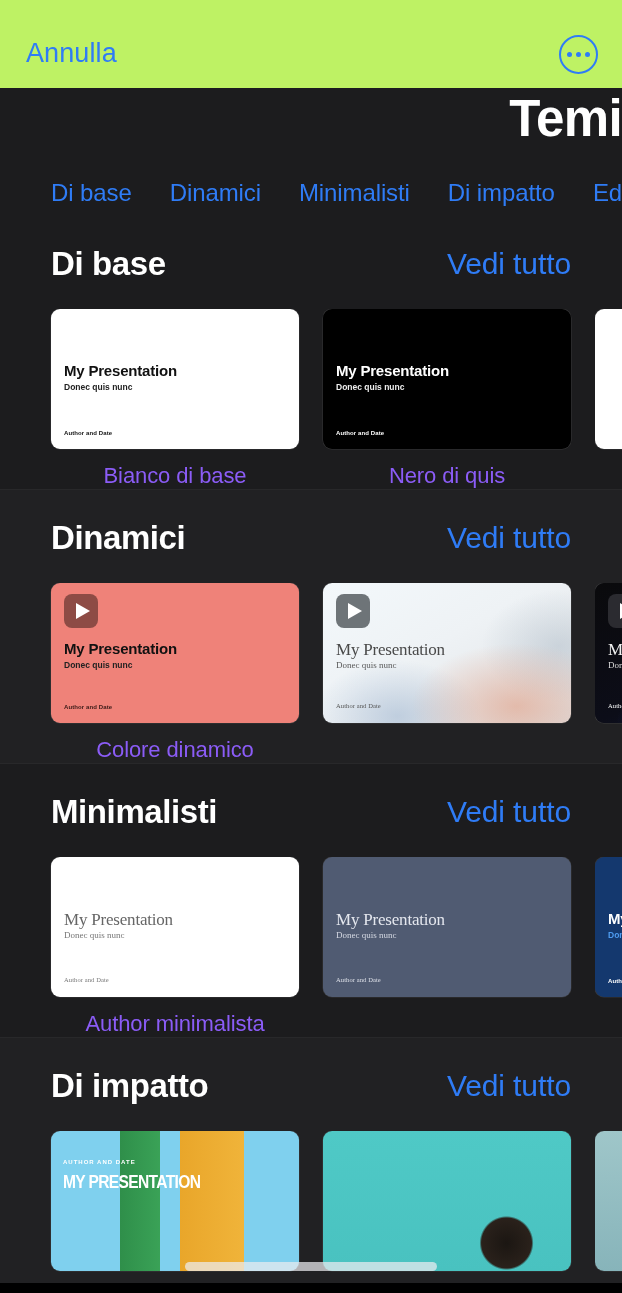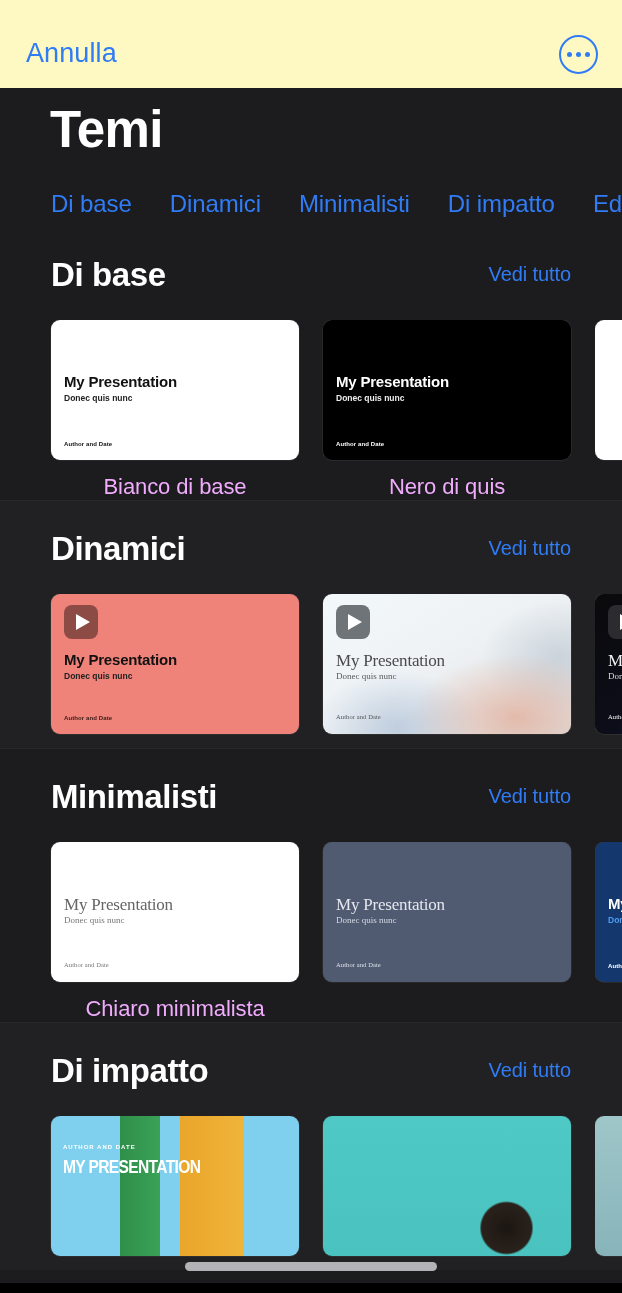--- a/index.html
+++ b/index.html
@@ -13,21 +13,21 @@
     position:relative;
     width:622px; height:1293px;
     background:#1c1c1e;
     overflow:hidden;
   }
 
   
   .navbar {
     position:relative;
     height:88px;
-    background:#fef9c3;
+    background:#bef264;
   }
   .cancel-btn {
     position:absolute;
     left:26px; top:38px;
     font-size:27px;
     color:#2f7cf6;
     letter-spacing:0.1px;
     cursor:pointer;
     background:none; border:none;
     font-family:"Liberation Sans", sans-serif;
@@ -44,26 +44,27 @@
     background:none;
   }
   .more-btn i {
     width:5px; height:5px; border-radius:50%;
     background:#2f7cf6; display:block;
   }
 
   
   .page-title {
     padding-left:50px;
-    margin-top:15px;
+    margin-top:4px;
     font-size:51px;
     font-weight:bold;
     color:#ffffff;
     letter-spacing:-0.6px;
     line-height:1.05;
+    text-align:right;
   }
 
   
   .tabs {
     margin-top:24px;
     padding-left:51px;
     height:46px;
     display:flex;
     align-items:center;
     gap:38px;
@@ -92,21 +93,21 @@
     align-items:center;
     justify-content:space-between;
   }
   .section-title {
     font-size:33px;
     font-weight:bold;
     color:#ffffff;
     letter-spacing:-0.4px;
   }
   .see-all {
-    font-size:20px;
+    font-size:30px;
     color:#2f7cf6;
     cursor:pointer;
     letter-spacing:-0.1px;
   }
   .row {
     display:flex;
     gap:24px;
     padding-left:51px;
     margin-top:19px;
     overflow:hidden;
@@ -121,21 +122,21 @@
     overflow:hidden;
     position:relative;
     cursor:pointer;
     box-shadow:0 0 0 0.5px rgba(255,255,255,0.12);
     text-decoration:underline;
   }
   .card-label {
     margin-top:14px;
     text-align:center;
     font-size:22px;
-    color:#f0abfc;
+    color:#8b5cf6;
     letter-spacing:-0.1px;
     white-space:nowrap;
   }
 
   
   .slide-title {
     position:absolute;
     left:13px; top:54px;
     font-size:15px;
     font-weight:bold;
@@ -310,20 +311,21 @@
 
       <div class="cell">
         <div class="card bg-coral has-play">
           <div class="play-badge" style="background:#8d4b45">
               <span></span>
             </div>
           <div class="slide-title" style="color:#111">My Presentation</div>
           <div class="slide-sub" style="color:#222">Donec quis nunc</div>
           <div class="slide-foot" style="color:#3a1a17">Author and Date</div>
         </div>
+        <div class="card-label">Colore dinamico</div>
       </div>
 
       <div class="cell">
         <div class="card bg-waves has-play serif">
           <div class="play-badge" style="background:#6e7478">
               <span></span>
             </div>
           <div class="slide-title" style="color:#4a4a4a">My Presentation</div>
           <div class="slide-sub" style="color:#5a5a5a">Donec quis nunc</div>
           <div class="slide-foot" style="color:#555">Author and Date</div>
@@ -353,21 +355,21 @@
       <div class="see-all">Vedi tutto</div>
     </div>
     <div class="row">
 
       <div class="cell">
         <div class="card bg-white serif">
           <div class="slide-title" style="color:#666">My Presentation</div>
           <div class="slide-sub" style="color:#777">Donec quis nunc</div>
           <div class="slide-foot" style="color:#777">Author and Date</div>
         </div>
-        <div class="card-label">Chiaro minimalista</div>
+        <div class="card-label">Author minimalista</div>
       </div>
 
       <div class="cell">
         <div class="card bg-slate serif">
           <div class="slide-title" style="color:#e4e7ee">My Presentation</div>
           <div class="slide-sub" style="color:#d4d8e2">Donec quis nunc</div>
           <div class="slide-foot" style="color:#dde0e8">Author and Date</div>
         </div>
       </div>
 

